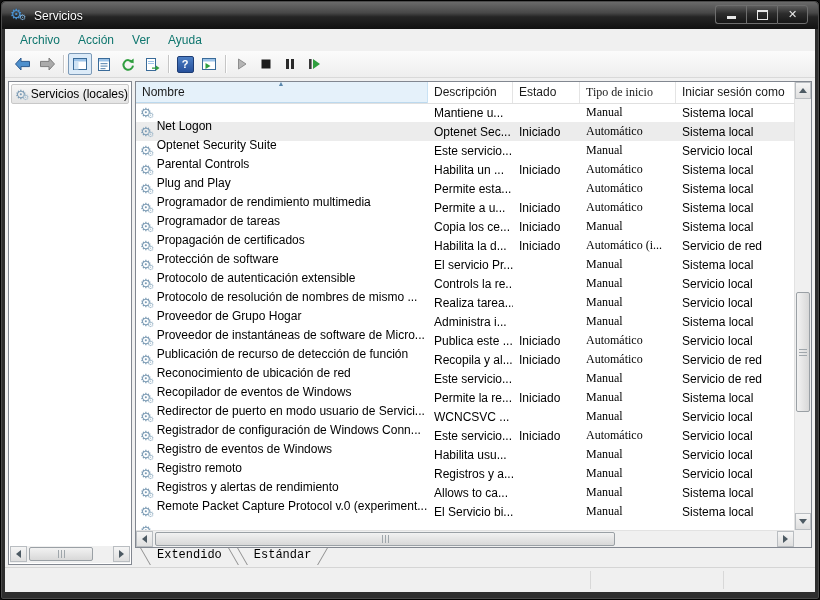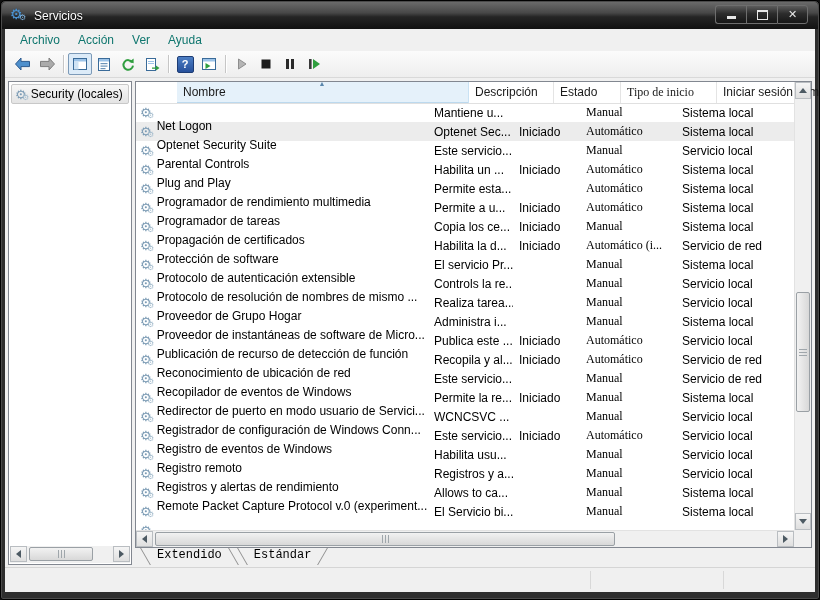--- a/index.html
+++ b/index.html
@@ -53,21 +53,21 @@
   .gear{position:relative;font-size:13px;line-height:1;color:#7d9cb5;flex:none;}
   .gear .sub{position:absolute;left:7px;top:6px;font-size:8px;color:#a4bccd;}
   .main-panel{position:absolute;left:130px;right:3px;top:3px;bottom:3px;}
   .list-box{position:absolute;left:0;right:0;top:0;bottom:17px;background:#fff;
             border:1px solid #828790;box-sizing:border-box;}
   
   .list-header{position:absolute;left:0;top:0;right:17px;height:21px;display:flex;
                background:#fff;border-bottom:1px solid #e0e0e0;}
   .hcell{position:relative;box-sizing:border-box;border-right:1px solid #e4e4e4;
          padding:3px 4px 0 6px;white-space:nowrap;overflow:hidden;color:#1a1a1a;}
-  .hcell.sorted{background:#e5f1fa;border-right-color:#c9e2f4;box-shadow:inset 0 -1px 0 #bcd9ee;margin-left:41px;}
+  .hcell.sorted{background:#e5f1fa;border-right-color:#c9e2f4;box-shadow:inset 0 -1px 0 #bcd9ee;}
   .sortarrow{position:absolute;top:-2px;left:50%;margin-left:-4px;font-size:7px;color:#5a87ad;}
   
   .rows-viewport{position:absolute;left:0;top:21px;right:17px;bottom:17px;overflow:hidden;}
   .row{height:19px;display:flex;align-items:center;}
   .row.selected{background:#ececec;}
   .cell{box-sizing:border-box;white-space:nowrap;overflow:hidden;color:#000;}
   .cell.c0{padding-left:4px;display:flex;align-items:center;}
   .cell .nm{margin-left:5px;margin-top:27px;}
   .cell.c1,.cell.c2,.cell.c3,.cell.c4{padding-left:6px;}
   .w0{width:292px;flex:none;} .w1{width:85px;flex:none;} .w2{width:67px;flex:none;}
@@ -222,21 +222,21 @@
       </div>
     </div>
 
     <div class="workspace">
 
       <div class="tree-panel">
         <div class="tree-item">
           <span class="gear">
             <span>⚙</span><span class="sub">⚙</span>
           </span>
-          <span>Security (locales)</span>
+          <span>Servicios (locales)</span>
         </div>
         <div class="tree-hsb">
           <div class="sb-btn btn-left">
               <span class="arr-left"></span>
             </div>
           <div class="hsb-thumb">
               <span class="grip-v"></span>
             </div>
           <div class="sb-btn btn-right">
               <span class="arr-right"></span>

